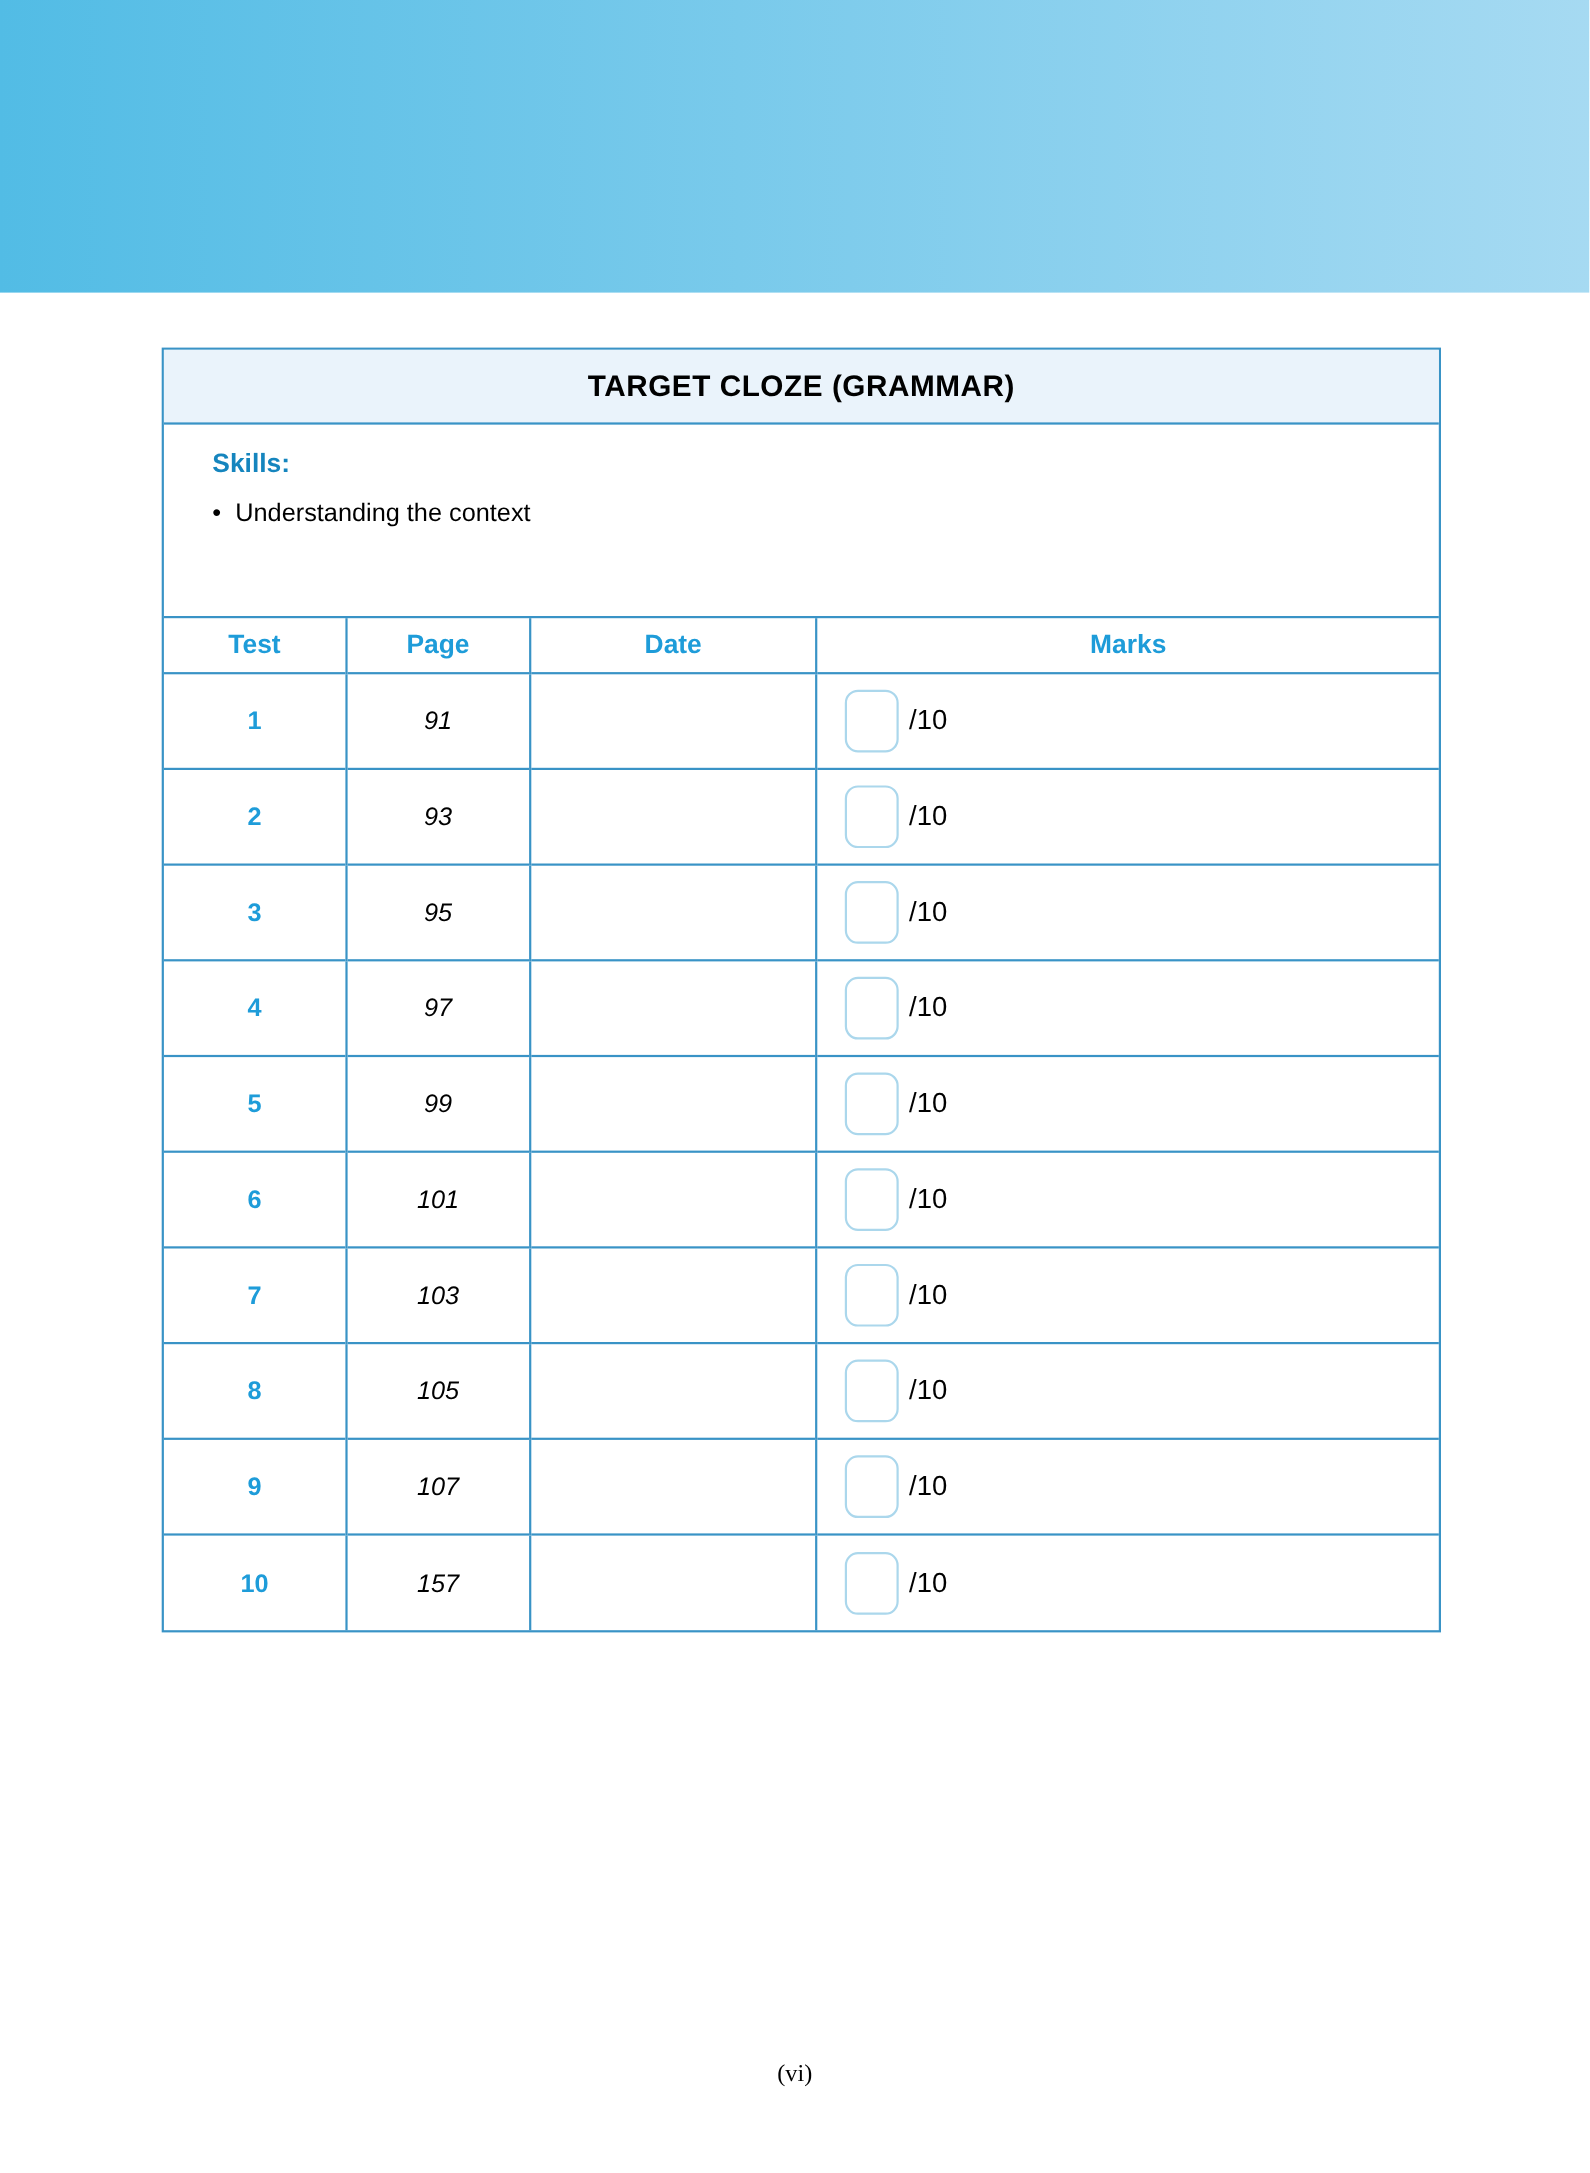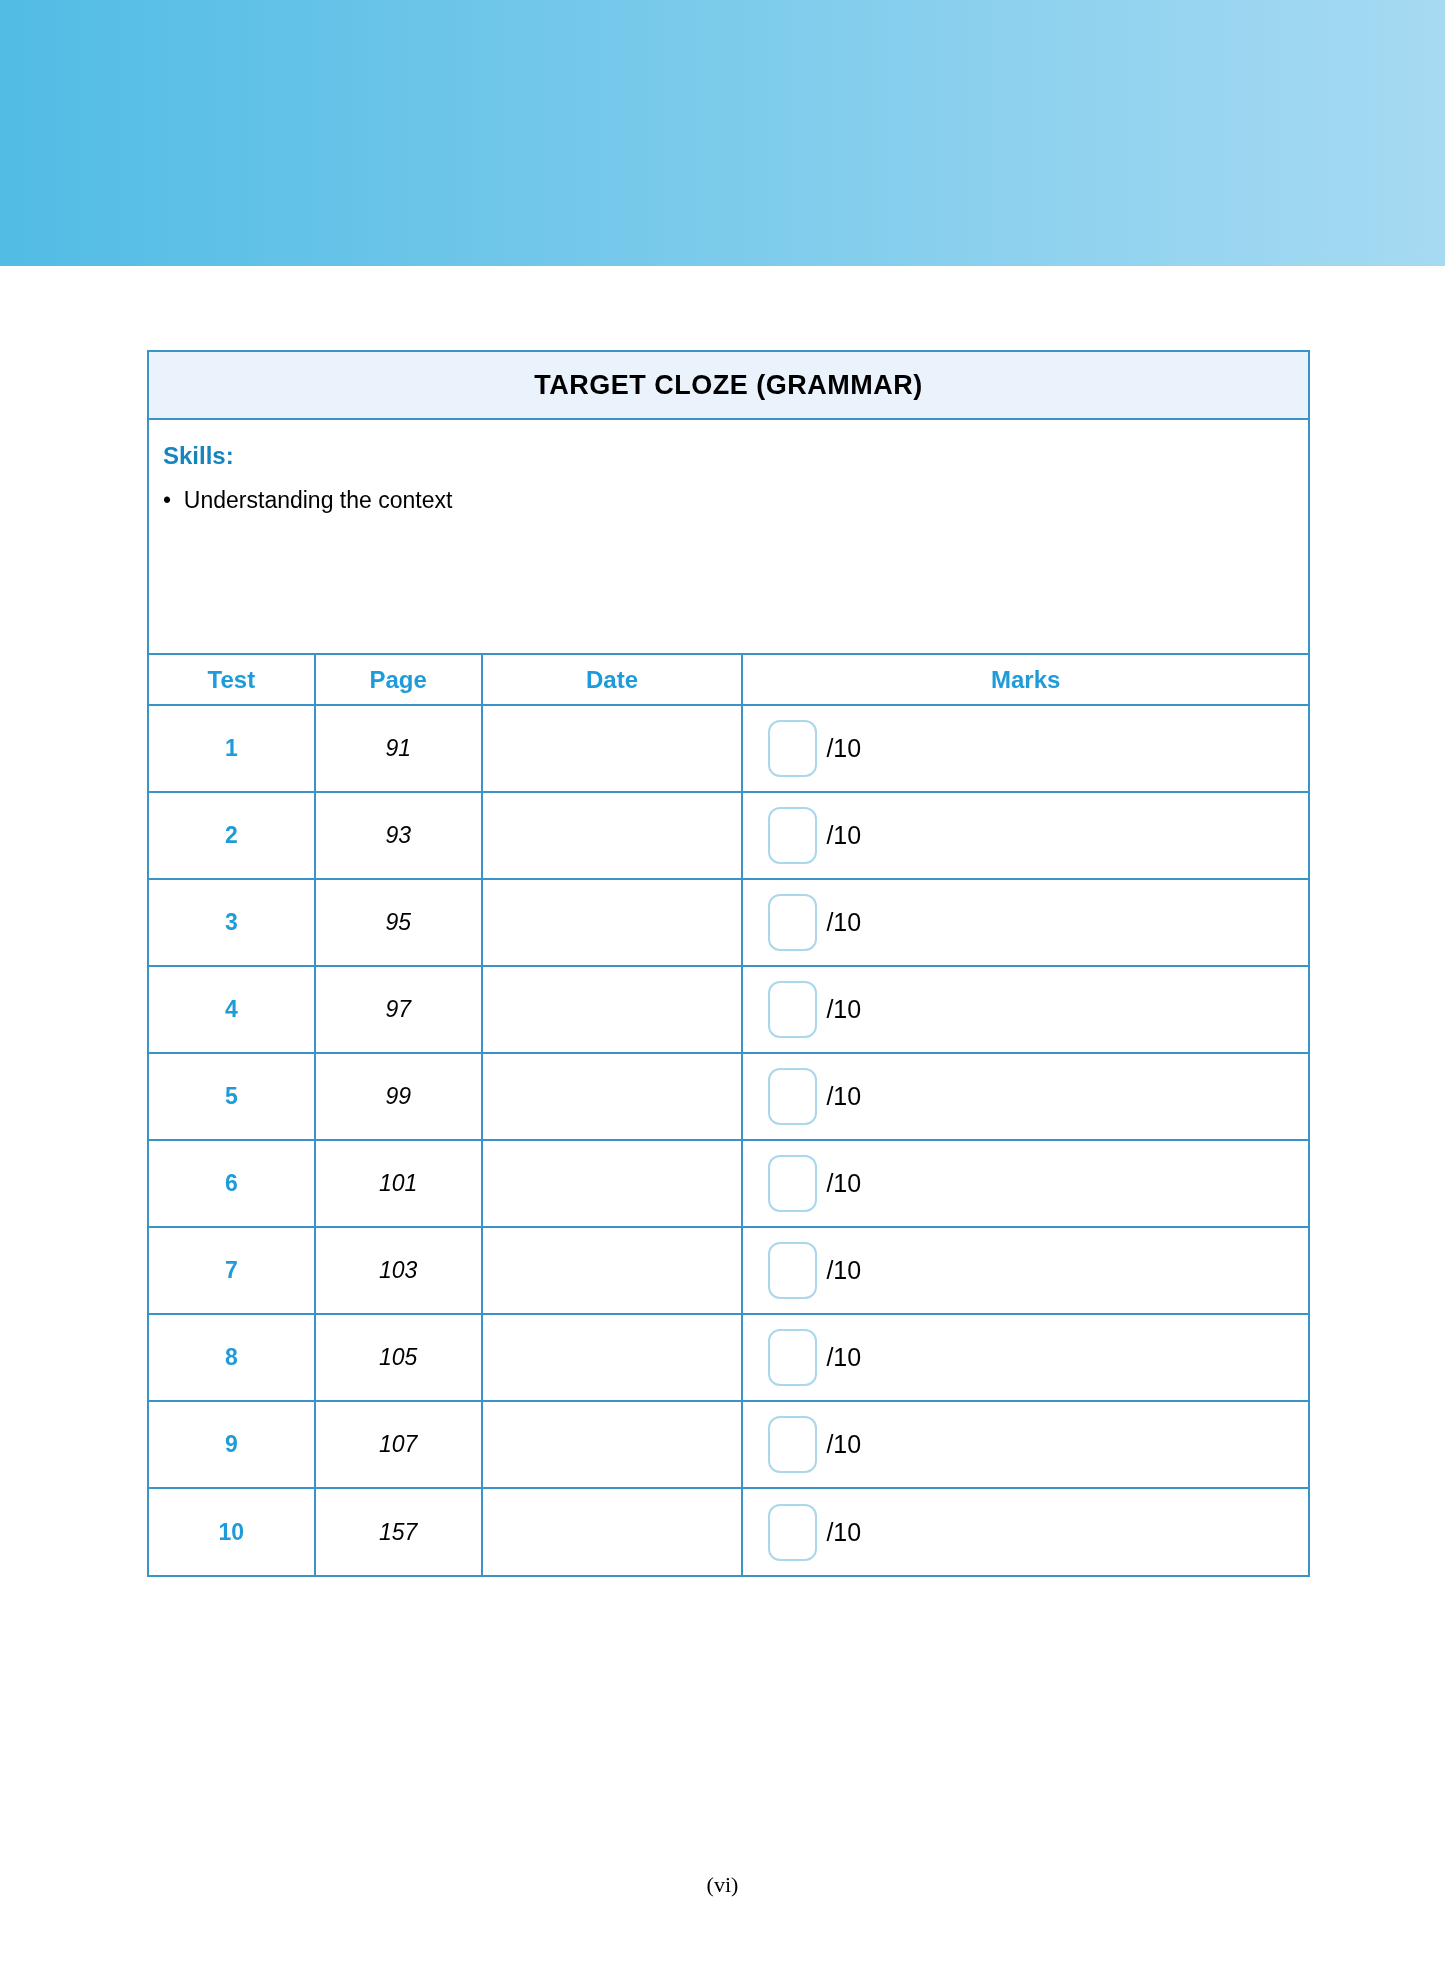--- a/index.html
+++ b/index.html
@@ -23,21 +23,21 @@
 
   .top-band {
     width: 100%;
     height: 266px;
     background: linear-gradient(90deg, var(--band-gradient-start), var(--band-gradient-end));
   }
 
   .score-card {
     position: absolute;
     left: 147px;
-    top: 350px;
+    top: 316px;
     width: 1163px;
     border: 2px solid var(--table-border);
     background: #ffffff;
   }
 
   .title-bar {
     height: 68px;
     background: var(--title-bar-bg);
     border-bottom: 2px solid var(--table-border);
     display: flex;
@@ -45,23 +45,23 @@
     justify-content: center;
   }
   .title-bar h1 {
     font-size: 27px;
     font-weight: bold;
     letter-spacing: 0.5px;
     color: #000000;
   }
 
   .skills-block {
-    height: 235px;
+    height: 176px;
     border-bottom: 2px solid var(--table-border);
-    padding: 22px 28px 0 14px;
+    padding: 22px 28px 0 44px;
   }
   .skills-label {
     color: var(--skills-text);
     font-weight: bold;
     font-size: 24px;
     margin-bottom: 18px;
   }
   .skills-list { list-style: none; }
   .skills-list li {
     font-size: 23px;

